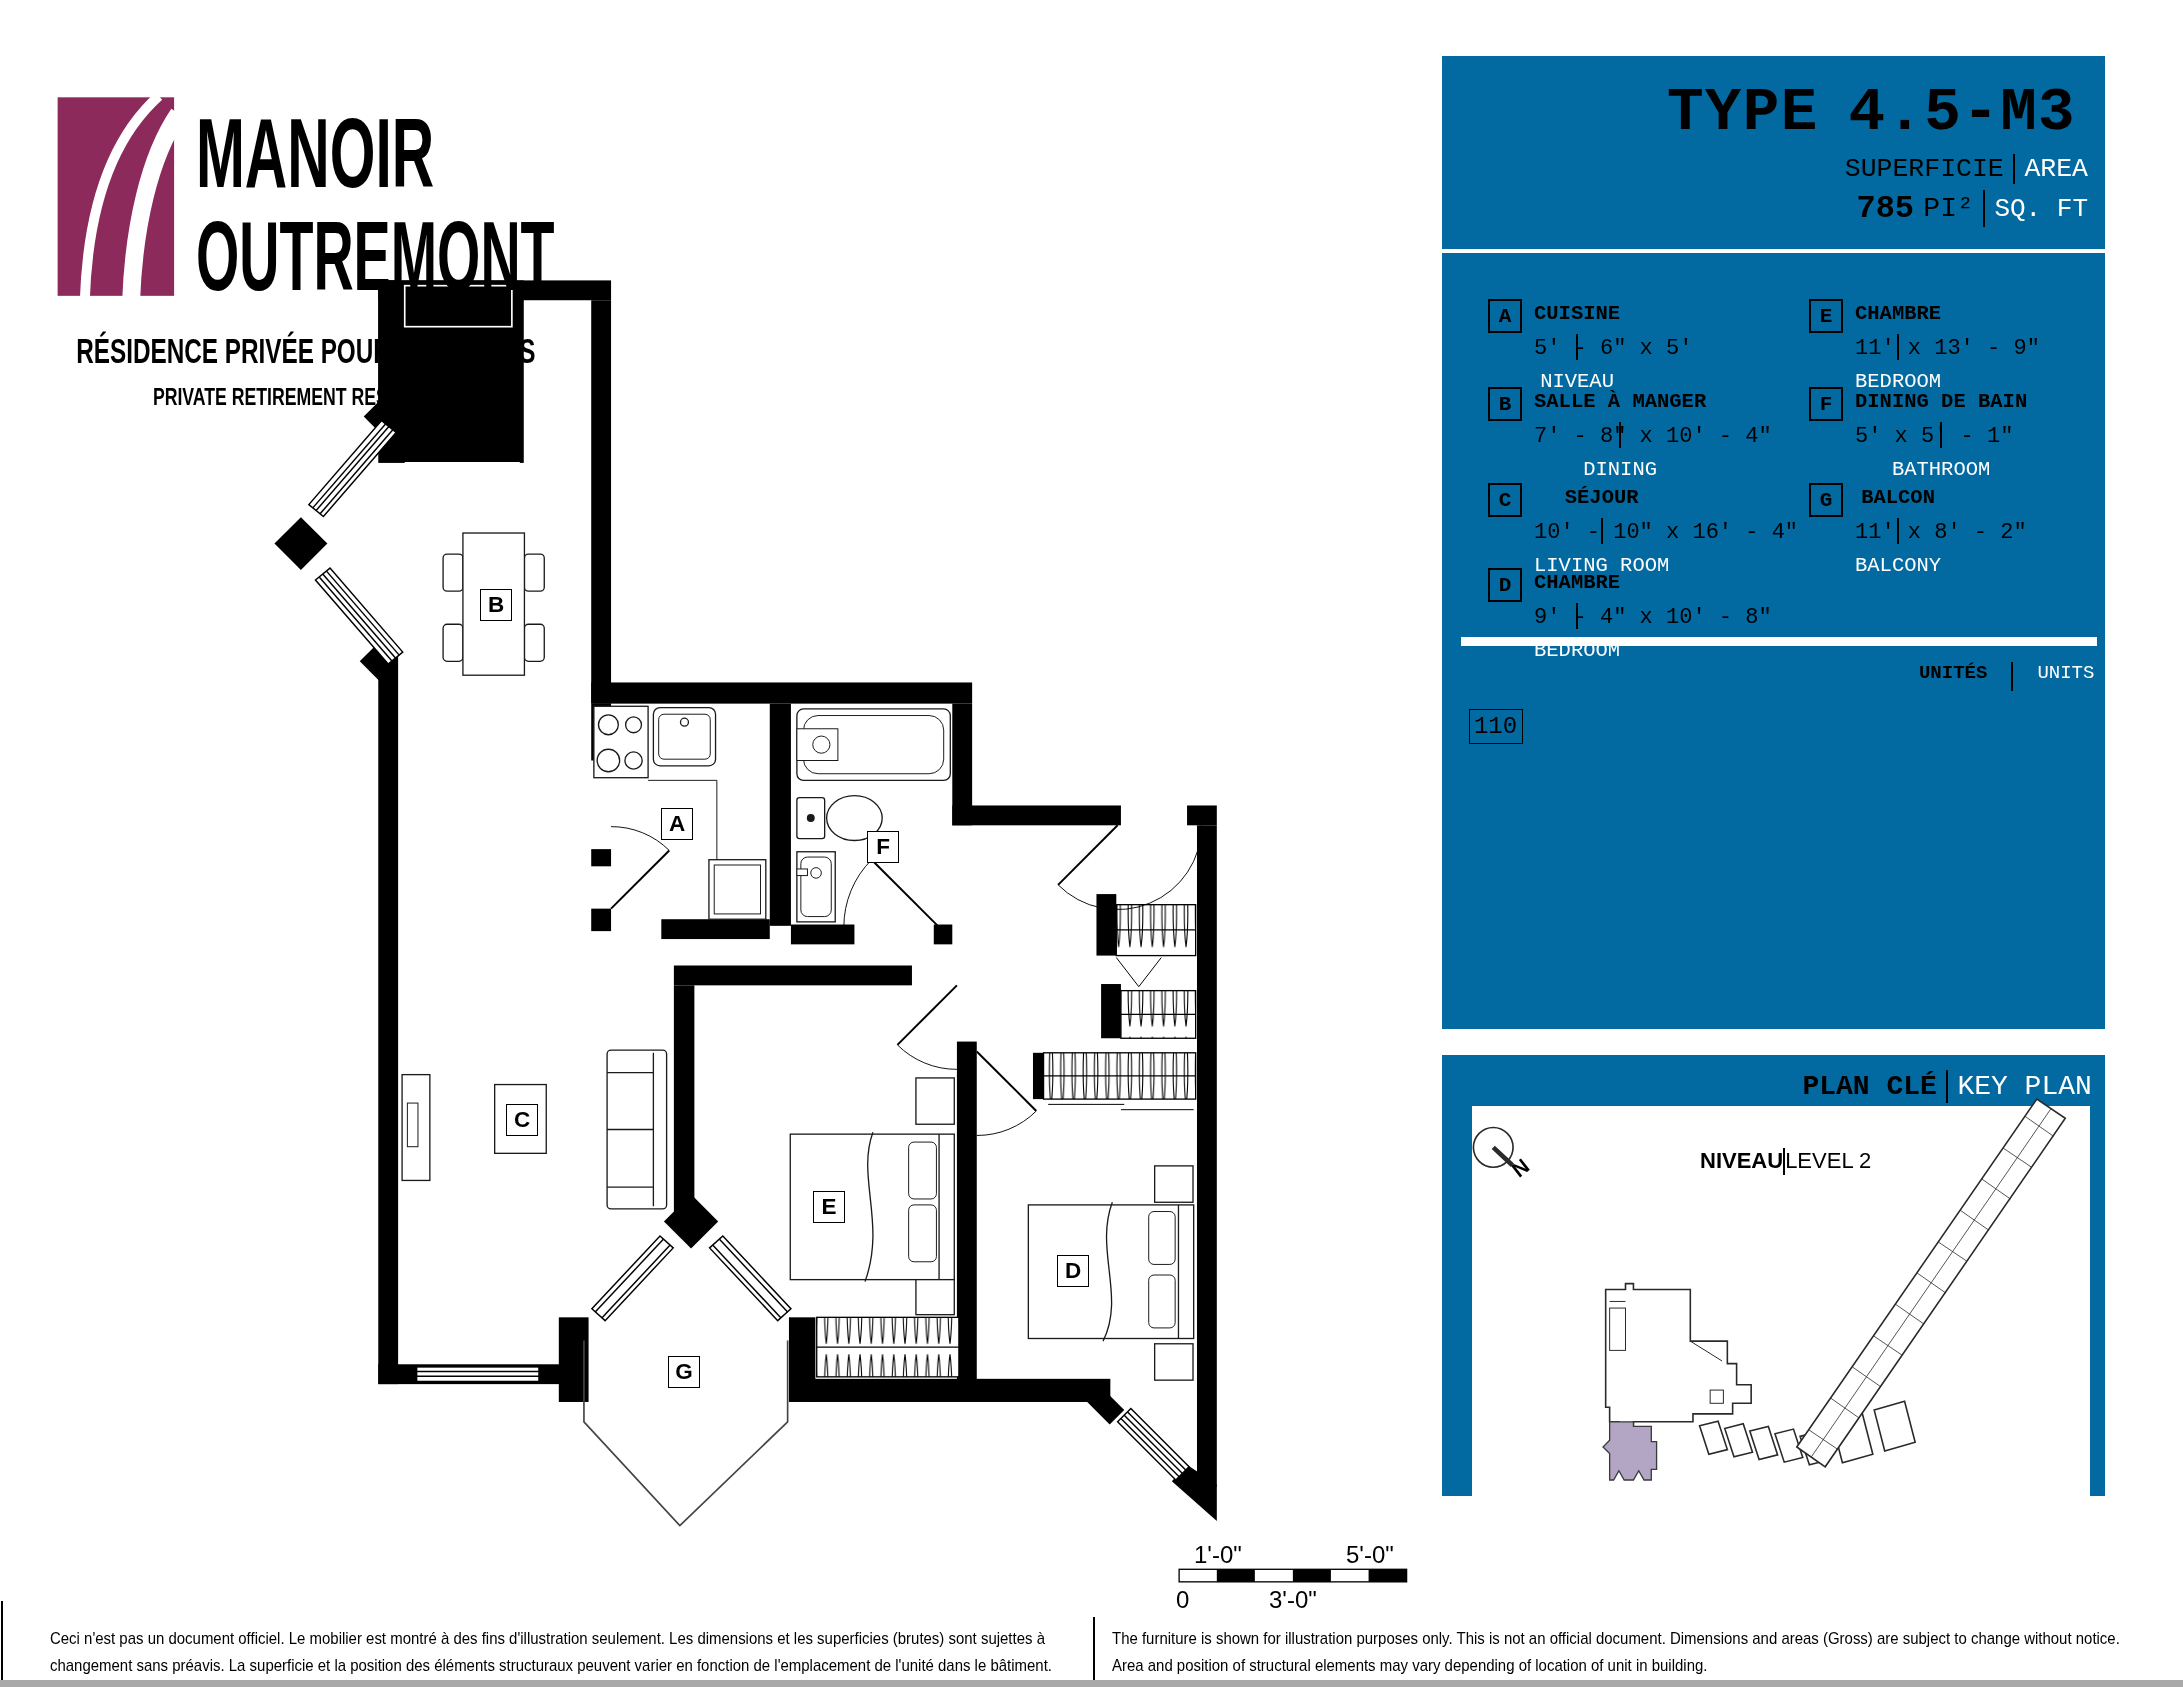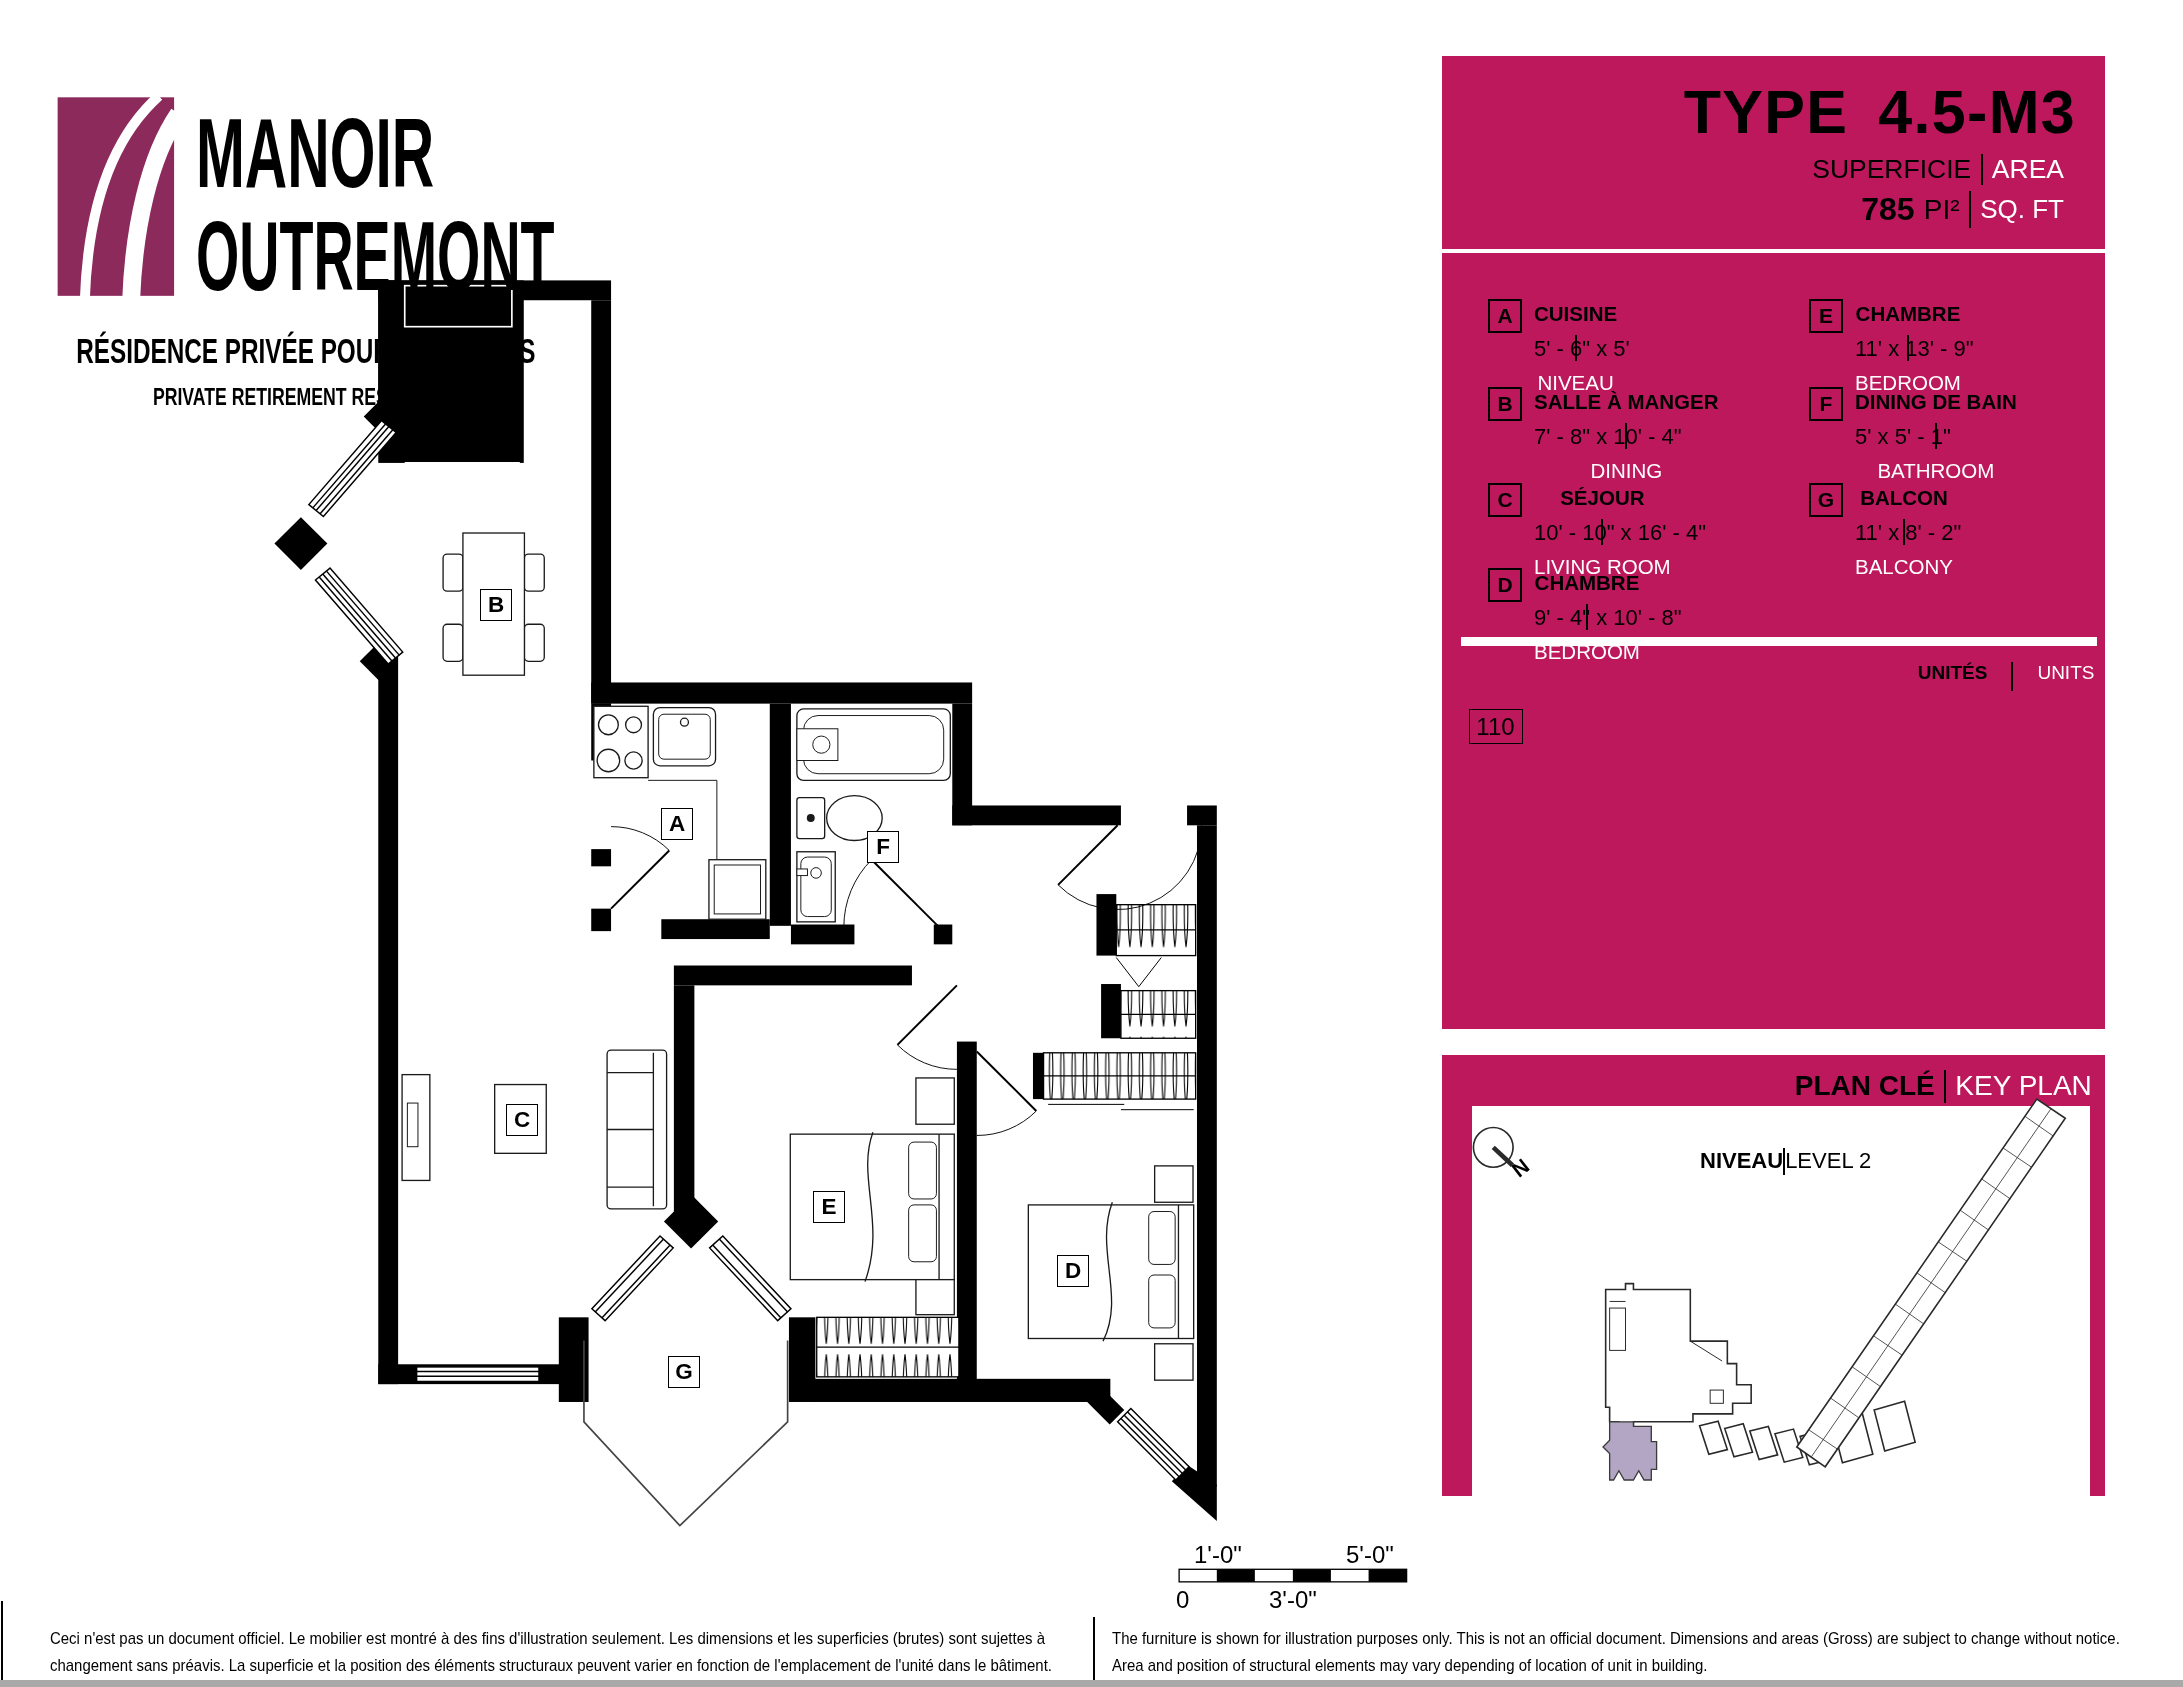--- a/index.html
+++ b/index.html
@@ -1,24 +1,24 @@
 <!DOCTYPE html>
 <html style="font-size:10.6px"><head>
 <meta charset="utf-8">
 <style>
   html,body{margin:0;padding:0;background:#fff;}
   #page{position:relative;width:2183px;height:1687px;background:#fff;overflow:hidden;
         font-family:"Liberation Sans", sans-serif;color:#000;}
   .abs{position:absolute;}
   svg text{font-family:"Liberation Sans", sans-serif;}
   
-  .panel{position:absolute;left:1442px;width:663px;background:#be185d;z-index:1;}
+  .panel{position:absolute;left:1442px;width:663px;background:#0369a1;z-index:1;font-family:Liberation Mono, monospace;}
   .hdr-line{display:flex;justify-content:flex-end;align-items:baseline;padding-right:29px;}
   .type-line{font-size:61px;font-weight:bold;letter-spacing:1.3px;gap:30px;}
-  .sub-line{font-size:26.5px;gap:9.3px;align-items:center;display:flex;justify-content:flex-end;padding-right:41px;}
+  .sub-line{font-size:26.5px;gap:9.3px;align-items:center;display:flex;justify-content:flex-end;padding-right:17px;}
   .vbar{width:2px;background:#000;align-self:stretch;}
   .white-txt{color:#fff;}
   
   .leg-item{position:absolute;}
   .leg-letter{position:absolute;left:0;top:0;width:30px;height:30px;border:2px solid #000;
               display:flex;align-items:center;justify-content:center;font-size:21px;font-weight:bold;}
   .leg-names{position:absolute;left:46px;top:2.6px;display:flex;align-items:center;gap:9.3px;
              font-size:20.5px;white-space:nowrap;flex-direction:column;}
   .leg-fr{font-weight:bold;}
   .leg-dim{position:absolute;left:46px;top:37px;font-size:22px;white-space:nowrap;}

